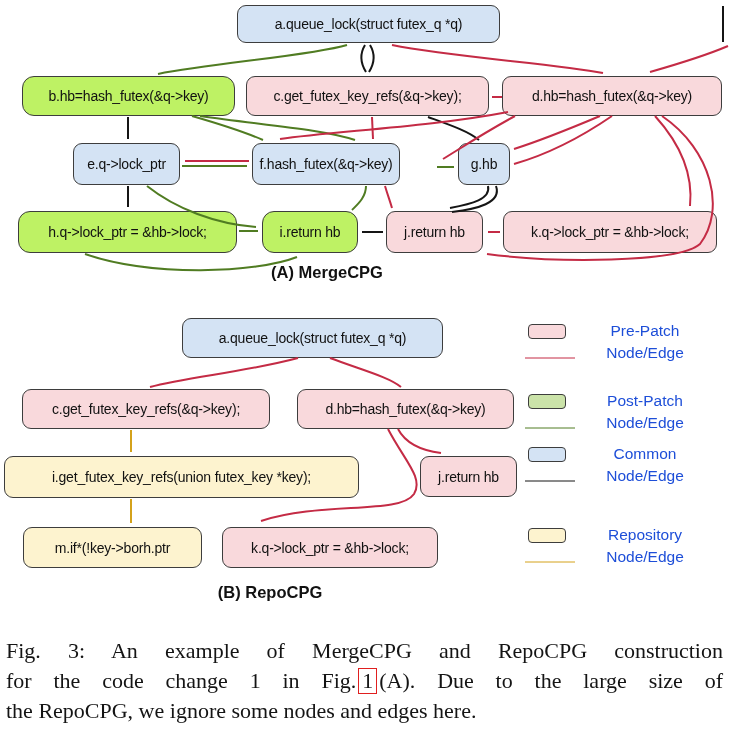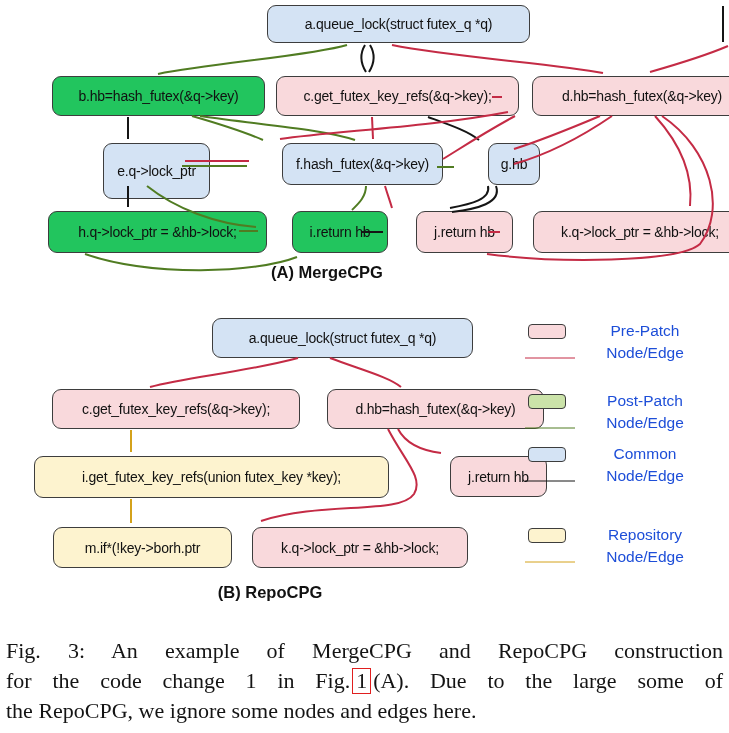--- a/index.html
+++ b/index.html
@@ -1,23 +1,23 @@
 <!DOCTYPE html>
 <html><head>
 <meta charset="utf-8">
 <style>
   html,body{margin:0;padding:0;background:#ffffff;}
   .page{position:relative;width:729px;height:733px;background:#ffffff;overflow:hidden;
         font-family:"Liberation Sans",sans-serif;}
   .node{position:absolute;display:flex;align-items:center;justify-content:center;
         border:1.6px solid #3d3d3d;border-radius:9px;box-sizing:border-box;
         font-size:14px;letter-spacing:-0.2px;color:#111;text-align:center;
-        z-index:1;white-space:nowrap;margin-left:30px;}
+        z-index:1;white-space:nowrap;}
   .pre{background:#f9d9dc;}
-  .post{background:#22c55e;}
+  .post{background:#bef264;border-radius:12px;}
   .common{background:#d4e3f4;}
   .repo{background:#fdf3cf;}
   svg.edges{position:absolute;left:0;top:0;z-index:2;pointer-events:none;}
   svg.edges path{fill:none;stroke-width:2;}
   .er{stroke:#c42b45;} .eg{stroke:#507c22;} .eb{stroke:#151515;} .ey{stroke:#d4a21b;}
   .panel-caption{position:absolute;font-weight:bold;font-size:16.5px;color:#111;
         text-align:center;z-index:3;}
   .lg-group{position:absolute;left:520px;width:209px;height:50px;z-index:3;}
   .lg-swatch{position:absolute;left:8px;top:2px;width:38px;height:15px;border:1.6px solid #3d3d3d;
         border-radius:4px;box-sizing:border-box;}
@@ -101,24 +101,24 @@
   </div>
   <div class="node post" style="left:22px;top:76px;width:213px;height:40px">
     <span>b.hb=hash_futex(&amp;q-&gt;key)</span>
   </div>
   <div class="node pre" style="left:246px;top:76px;width:243px;height:40px">
     <span>c.get_futex_key_refs(&amp;q-&gt;key);</span>
   </div>
   <div class="node pre" style="left:502px;top:76px;width:220px;height:40px">
     <span>d.hb=hash_futex(&amp;q-&gt;key)</span>
   </div>
-  <div class="node common" style="left:73px;top:143px;width:107px;height:56px">
+  <div class="node common" style="left:73px;top:143px;width:107px;height:42px">
     <span>e.q-&gt;lock_ptr</span>
   </div>
-  <div class="node common" style="left:252px;top:143px;width:161px;height:42px">
+  <div class="node common" style="left:252px;top:143px;width:148px;height:42px">
     <span>f.hash_futex(&amp;q-&gt;key)</span>
   </div>
   <div class="node common" style="left:458px;top:143px;width:52px;height:42px">
     <span>g.hb</span>
   </div>
   <div class="node post" style="left:18px;top:211px;width:219px;height:42px">
     <span>h.q-&gt;lock_ptr = &amp;hb-&gt;lock;</span>
   </div>
   <div class="node post" style="left:262px;top:211px;width:96px;height:42px">
     <span>i.return hb</span>
@@ -190,17 +190,17 @@
       <path class="ey" d="M3,6 L53,6" marker-end="url(#mgold)"></path>
     </svg>
     <div class="lg-text">
       <div>Repository</div>
       <div>Node/Edge</div>
     </div>
   </div>
 
   <div class="fig-caption">
     <div class="cap-line">Fig. 3: An example of MergeCPG and RepoCPG construction</div>
-    <div class="cap-line"><span>for the code change 1 in Fig.</span><span class="figref">1</span><span>(A). Due to the large some of</span></div>
+    <div class="cap-line"><span>for the code change 1 in Fig.</span><span class="figref">1</span><span>(A). Due to the large size of</span></div>
     <div class="cap-line last">the RepoCPG, we ignore some nodes and edges here.</div>
   </div>
 
 </div>
 
 </body></html>

